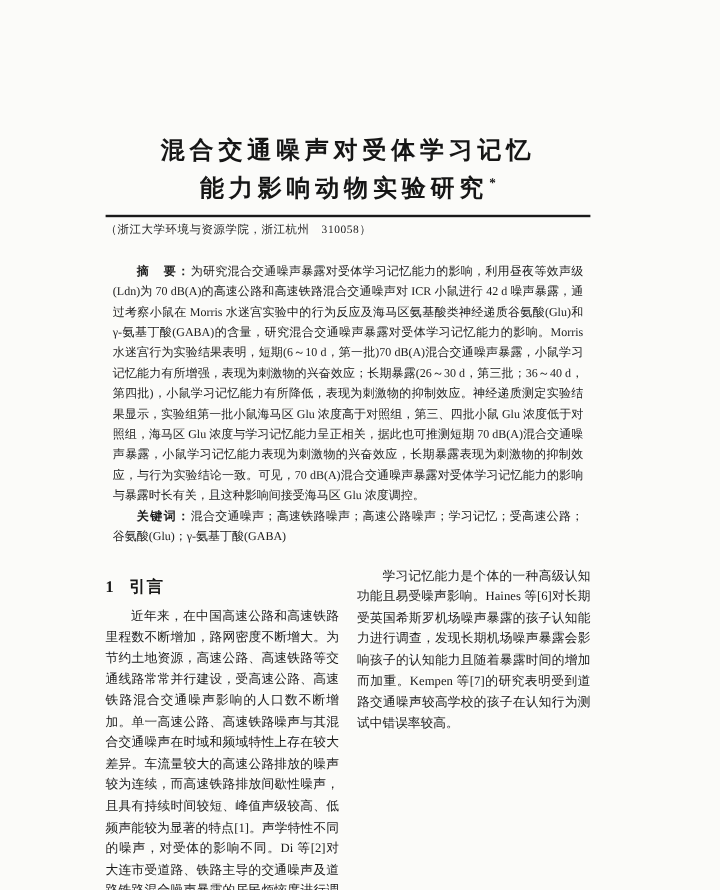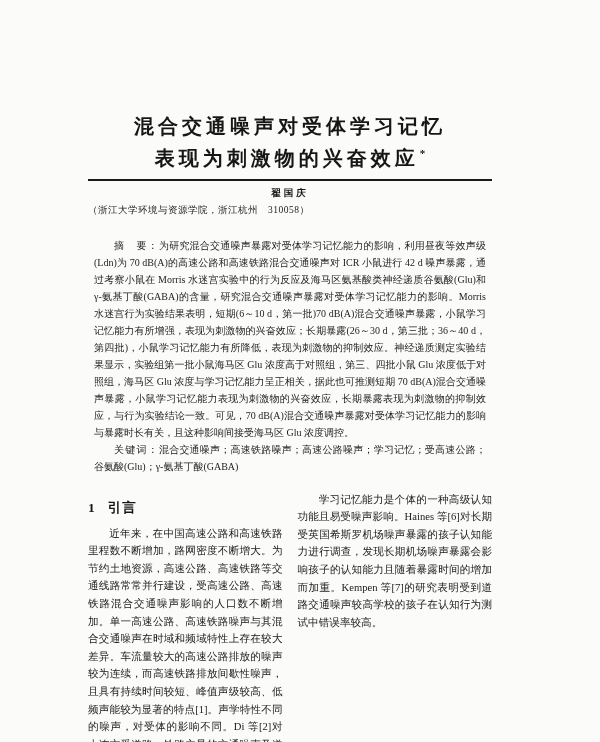--- a/index.html
+++ b/index.html
@@ -20,21 +20,21 @@
   .title .note-mark { font-size: 11px; vertical-align: super; letter-spacing: 0; margin-left: 1px; }
   .title-rule { border: none; border-top: 2px solid #1a1a1a; margin: 7px 0 0 0; }
   .author { text-align: center; font-weight: 700; font-size: 9.5px; letter-spacing: 3px; margin-top: 6px; }
   .affiliation { font-size: 9.5px; letter-spacing: 0.5px; margin-top: 4px; color: #222; }
   
   .abstract-block { margin: 20px 6px 0 6px; }
   .abs-p {
     font-size: 10px; line-height: 17px;
     text-align: justify; text-indent: 2em; color: #1c1c1c;
   }
-  .abs-p .lbl { font-weight: 400; letter-spacing: 1px; }
+  .abs-p .lbl { font-weight: 700; letter-spacing: 1px; }
   .kw-p { margin-top: 0; }
   
   .columns {
     display: flex; gap: 15px; margin-top: 16px;
     height: 282px;
   }
   .col { flex: 1 1 0; display: flex; flex-direction: column; min-width: 0; }
   .sec-heading { font-size: 13.5px; font-weight: 700; margin: 8px 0 8px 0; letter-spacing: 1px; }
   .sec-heading .sec-num { margin-right: 12px; font-family: "Liberation Serif", serif; }
   .body-p {
@@ -44,25 +44,24 @@
   .indent { text-indent: 2em; }
   .p-gap { margin-top: 0px; }
 </style>
 </head>
 <body>
 
 <div class="page">
 
   <h1 class="title">
     <span>混合交通噪声对受体学习记忆</span><br>
-    <span>表现为刺激物的兴奋效应</span><span class="note-mark">*</span>
+    <span>能力影响动物实验研究</span><span class="note-mark">*</span>
   </h1>
   <hr class="title-rule">
 
-  <div class="author">翟国庆</div>
   <div class="affiliation">（浙江大学环境与资源学院，浙江杭州　310058）</div>
 
   <div class="abstract-block">
     <p class="abs-p"><span class="lbl">摘　要：</span><span>为研究混合交通噪声暴露对受体学习记忆能力的影响，利用昼夜等效声级(Ldn)为 70 dB(A)的高速公路和高速铁路混合交通噪声对 ICR 小鼠进行 42 d 噪声暴露，通过考察小鼠在 Morris 水迷宫实验中的行为反应及海马区氨基酸类神经递质谷氨酸(Glu)和 γ-氨基丁酸(GABA)的含量，研究混合交通噪声暴露对受体学习记忆能力的影响。Morris 水迷宫行为实验结果表明，短期(6～10 d，第一批)70 dB(A)混合交通噪声暴露，小鼠学习记忆能力有所增强，表现为刺激物的兴奋效应；长期暴露(26～30 d，第三批；36～40 d，第四批)，小鼠学习记忆能力有所降低，表现为刺激物的抑制效应。神经递质测定实验结果显示，实验组第一批小鼠海马区 Glu 浓度高于对照组，第三、四批小鼠 Glu 浓度低于对照组，海马区 Glu 浓度与学习记忆能力呈正相关，据此也可推测短期 70 dB(A)混合交通噪声暴露，小鼠学习记忆能力表现为刺激物的兴奋效应，长期暴露表现为刺激物的抑制效应，与行为实验结论一致。可见，70 dB(A)混合交通噪声暴露对受体学习记忆能力的影响与暴露时长有关，且这种影响间接受海马区 Glu 浓度调控。</span></p>
     <p class="abs-p kw-p"><span class="lbl">关键词：</span><span>混合交通噪声；高速铁路噪声；高速公路噪声；学习记忆；受高速公路；谷氨酸(Glu)；γ-氨基丁酸(GABA)</span></p>
   </div>
 
   <div class="columns">
 
     <div class="col">

